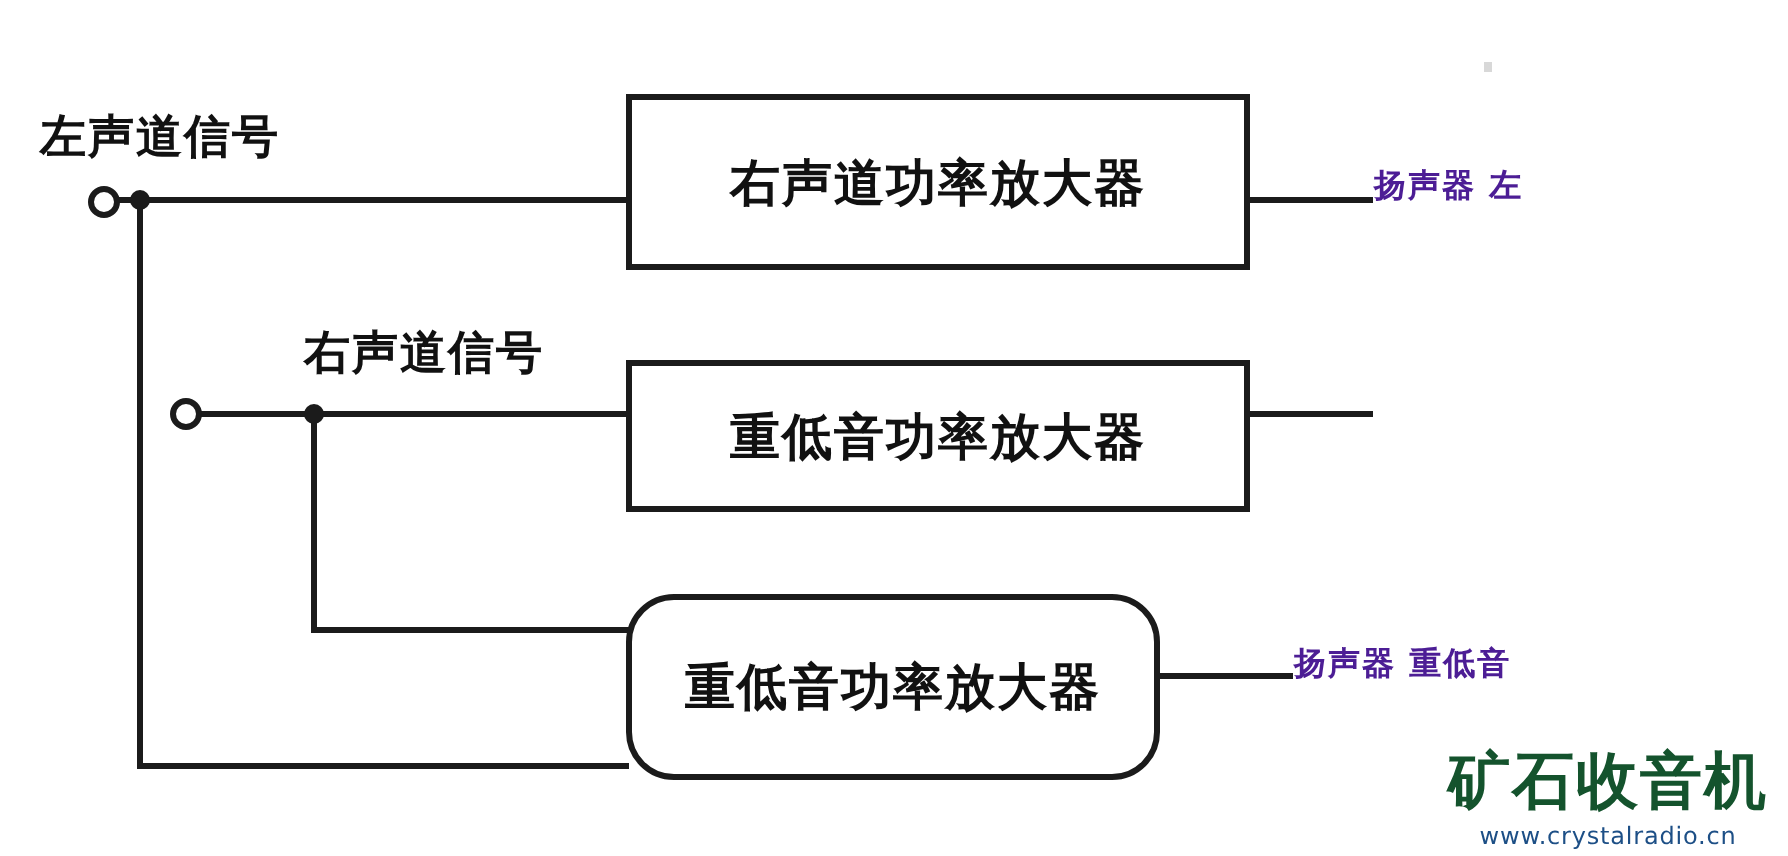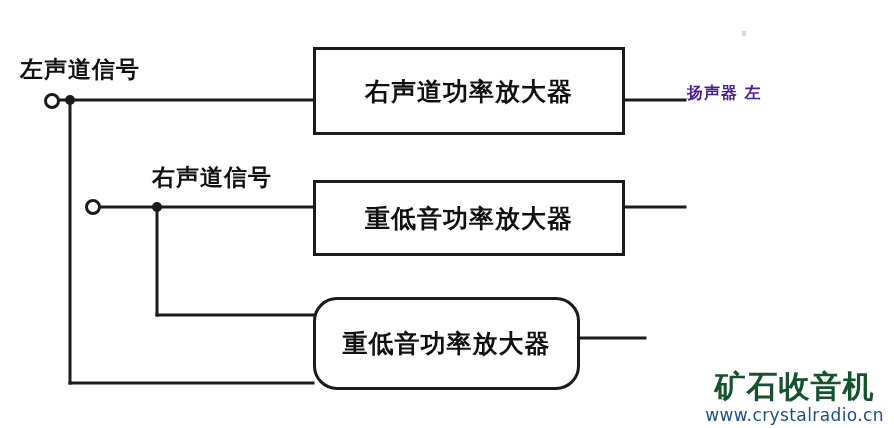--- a/index.html
+++ b/index.html
@@ -68,21 +68,21 @@
   }
   #watermark-title {
     font-size: 31px;
     font-weight: bold;
     color: #14532d;
     letter-spacing: 1px;
     white-space: nowrap;
     font-family: "DejaVu Sans", "Liberation Sans", sans-serif;
   }
   #watermark-url {
-    font-size: 17px;
+    font-size: 12px;
     color: #1d4f86;
     letter-spacing: 0.4px;
     white-space: nowrap;
     margin-top: 5px;
     font-family: "DejaVu Sans", "Liberation Sans", sans-serif;
   }
   .speck {
     position: absolute;
     width: 4px;
     height: 5px;
@@ -132,20 +132,21 @@
     <span class="amp-label">重低音功率放大器</span>
   </div>
 
   <div class="amp-box" style="left:313px; top:297px; width:267px; height:93px;border-radius:24px;">
     <span class="amp-label">重低音功率放大器</span>
   </div>
 
   <div class="speaker-label" style="left:687px; top:85px;">扬声器 左</div>
 
 
+  <div class="speaker-label" style="left:647px; top:324px;">扬声器  重低音</div>
 
   <div class="speck" style="left:742px; top:31px;"></div>
 
   <div id="watermark">
     <div id="watermark-title">矿石收音机</div>
     <div id="watermark-url">www.crystalradio.cn</div>
   </div>
 
 </div>
 

